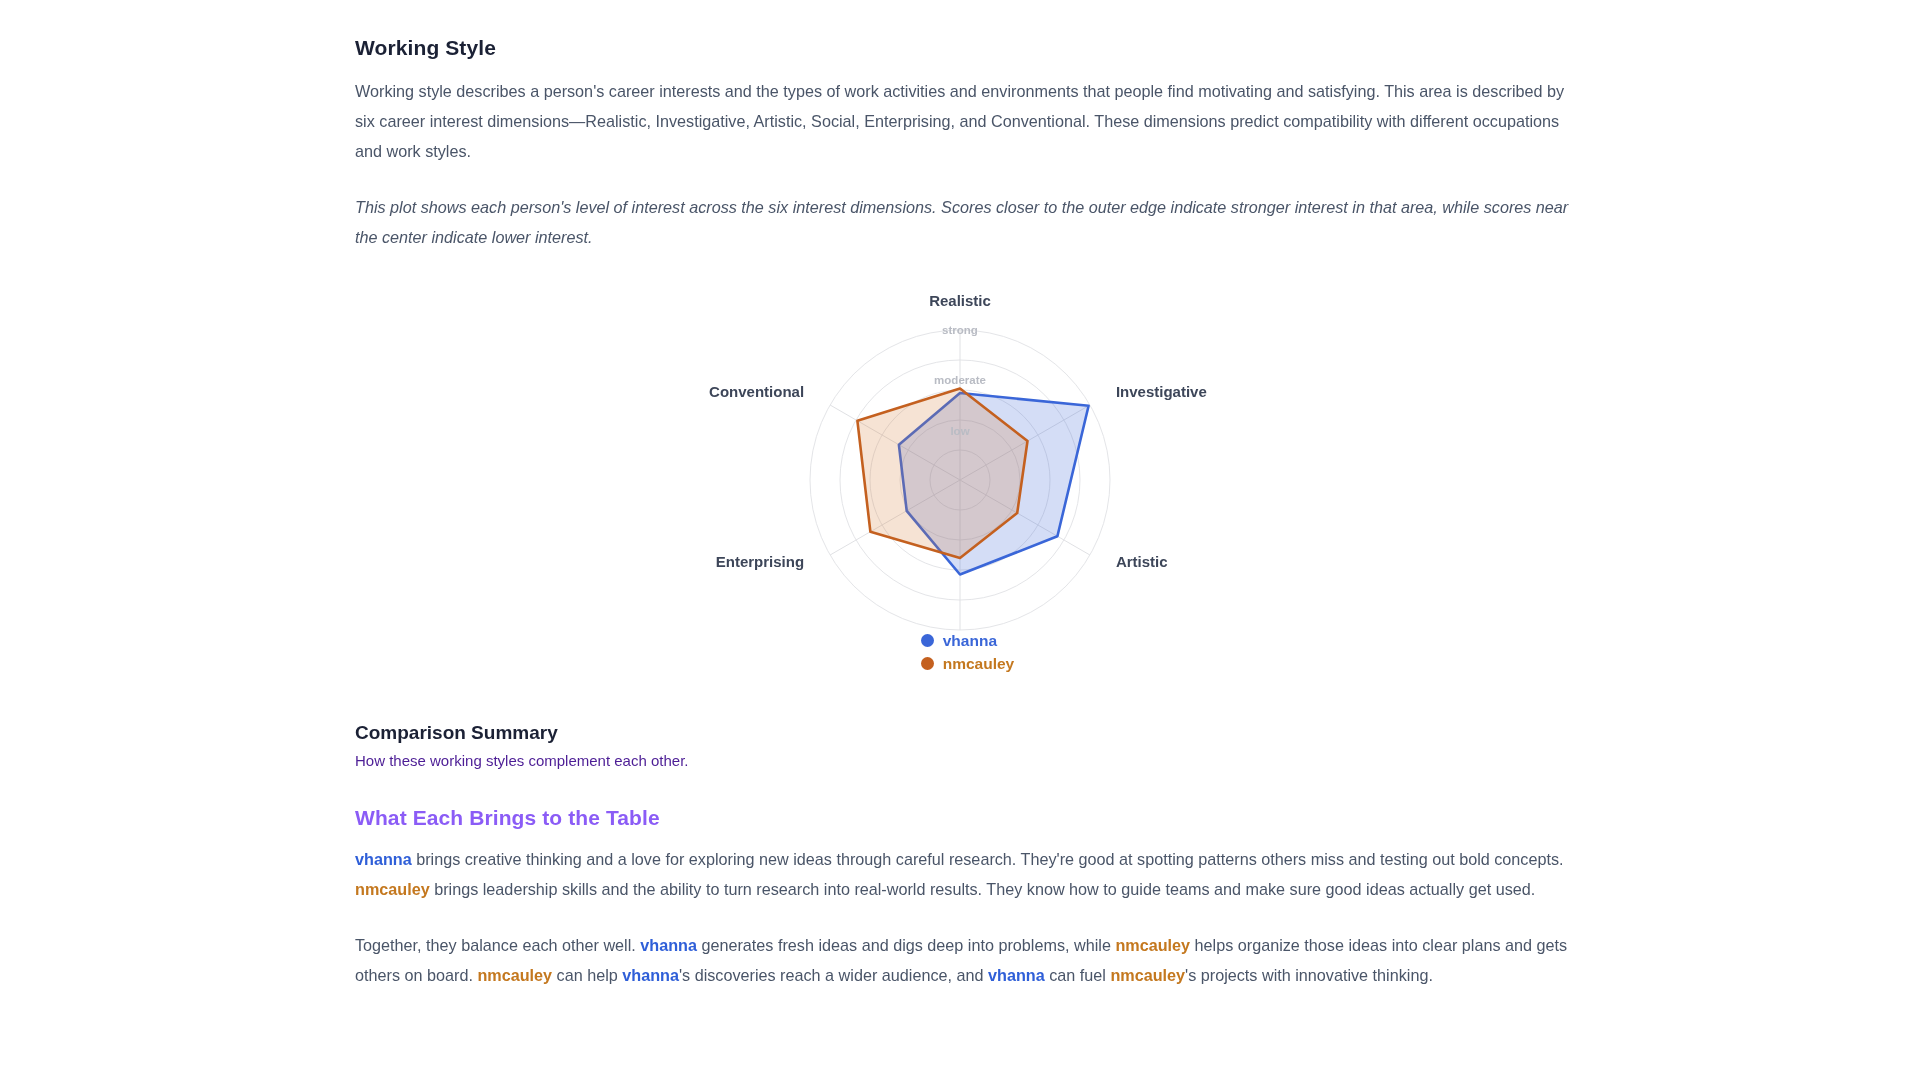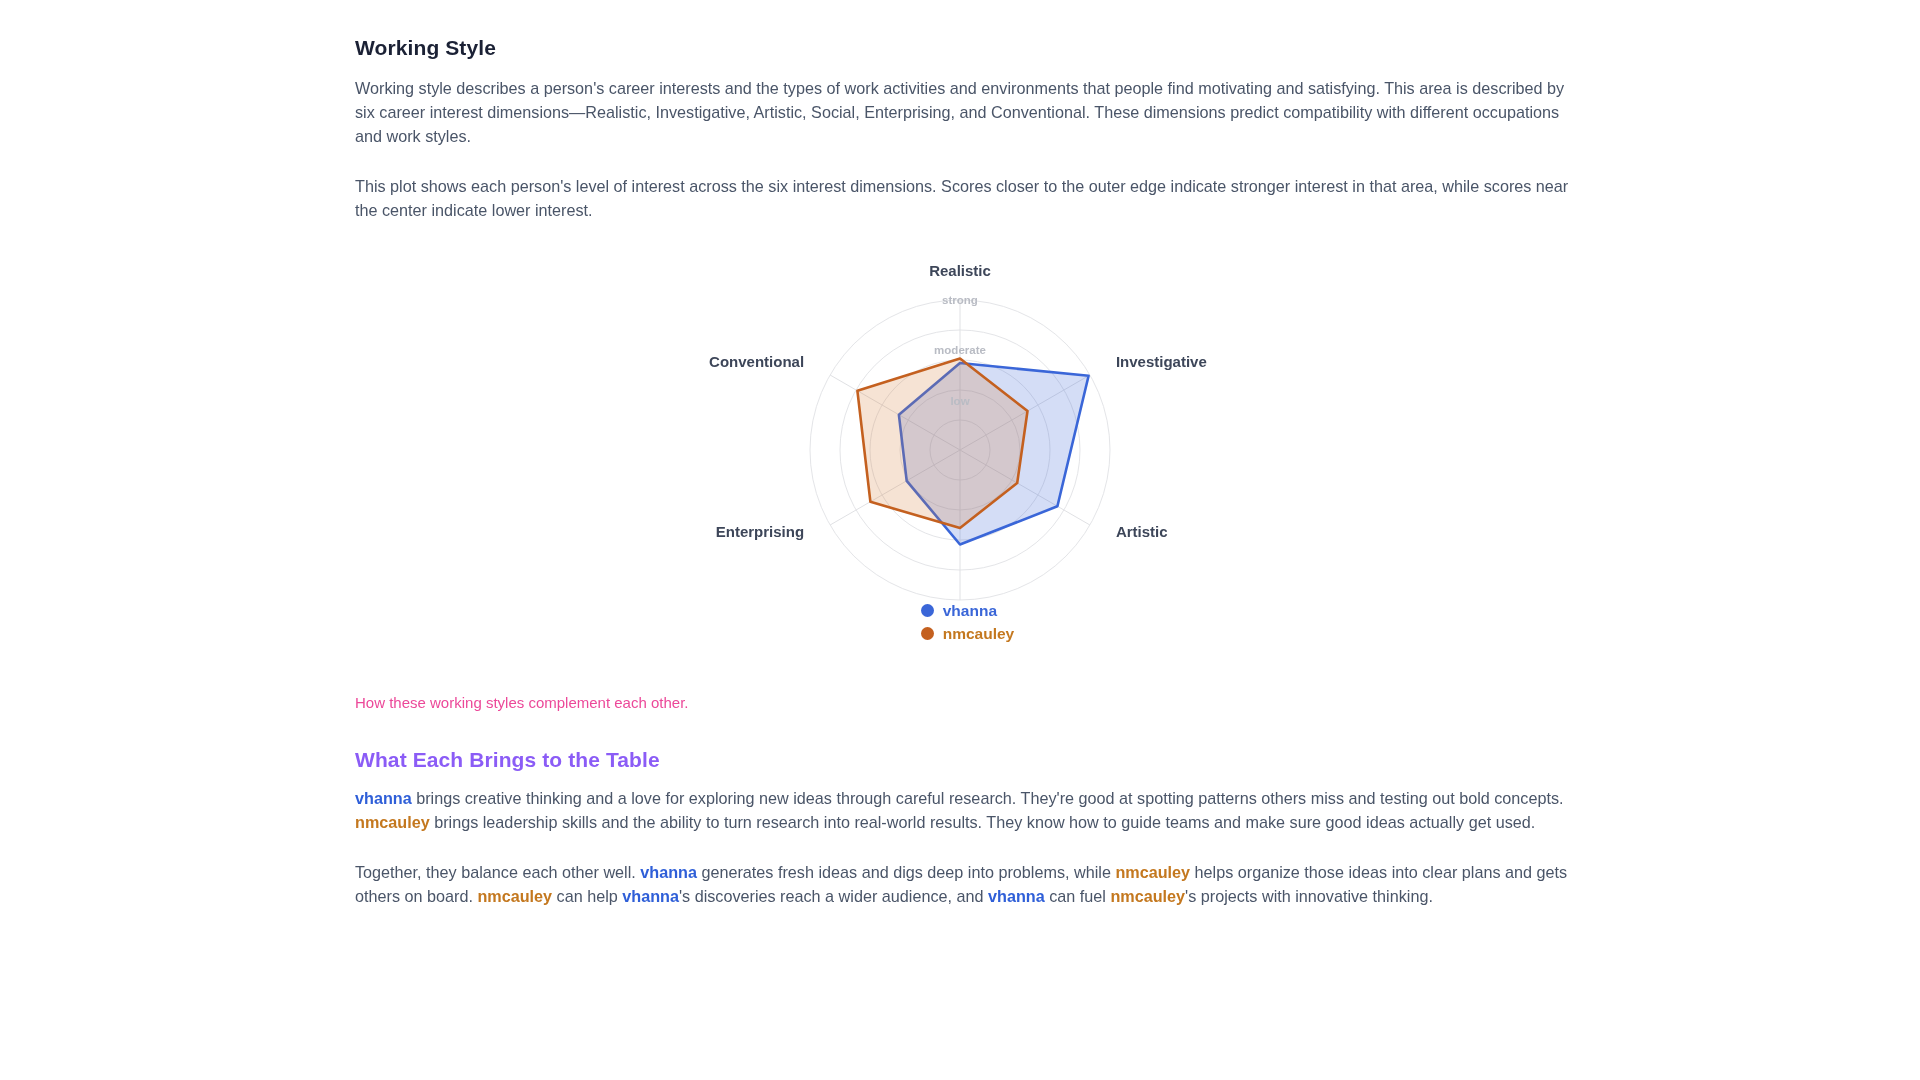--- a/index.html
+++ b/index.html
@@ -31,26 +31,26 @@
   }
   h3.sub-title {
     font-size: 21px;
     font-weight: 700;
     color: #8b5cf6;
     margin: 0 0 14px 0;
     letter-spacing: 0.1px;
   }
   p.body-text {
     font-size: 16.2px;
-    line-height: 24px;
+    line-height: 30px;
     color: #4a5568;
     margin: 12px 0 26px 0;
     font-weight: 400;
   }
-  p.body-text.tight { margin-bottom: 0; }
+  p.body-text.tight { margin-bottom: 0; font-style: italic; }
   .name-a { color: #2f5fd8; font-weight: 600; }
   .name-b { color: #c4781f; font-weight: 600; }
 
   
   .chart-wrap {
     position: relative;
     width: 1225px;
     height: 430px;
     margin-top: 28px;
     font-weight: bold;
@@ -93,21 +93,21 @@
   }
   .legend-a { color: #3a66d8; }
   .legend-b { color: #c4781f; }
 
   
   .summary-head {
     margin-top: 12px;
   }
   .summary-sub {
     font-size: 15px;
-    color: #ec4899;
+    color: #4c1d95;
     margin: 0 0 34px 0;
     line-height: 22px;
   }
   h2.summary-title {
     font-size: 19px;
     font-weight: 700;
     color: #1b2135;
     margin: 0 0 6px 0;
   }
 </style>
@@ -161,20 +161,21 @@
               <span class="legend-dot" style="background: rgb(58, 102, 216);"></span>
               <span>vhanna</span>
             </div><div class="legend-item legend-b">
               <span class="legend-dot" style="background: rgb(196, 96, 31);"></span>
               <span>nmcauley</span>
             </div></div>
       </div>
     </div>
 
     <div class="summary-head">
+      <h2 class="summary-title">Comparison Summary</h2>
       <p class="summary-sub">How these working styles complement each other.</p>
 
       <h3 class="sub-title">What Each Brings to the Table</h3>
 
       <p class="body-text"><span class="name-a">vhanna</span><span> brings creative thinking and a love for exploring new ideas through careful research. They're good at spotting patterns others miss and testing out bold concepts. </span><span class="name-b">nmcauley</span><span> brings leadership skills and the ability to turn research into real-world results. They know how to guide teams and make sure good ideas actually get used.</span></p>
 
       <p class="body-text"><span>Together, they balance each other well. </span><span class="name-a">vhanna</span><span> generates fresh ideas and digs deep into problems, while </span><span class="name-b">nmcauley</span><span> helps organize those ideas into clear plans and gets others on board. </span><span class="name-b">nmcauley</span><span> can help </span><span class="name-a">vhanna</span><span>'s discoveries reach a wider audience, and </span><span class="name-a">vhanna</span><span> can fuel </span><span class="name-b">nmcauley</span><span>'s projects with innovative thinking.</span></p>
 
     </div>
 

